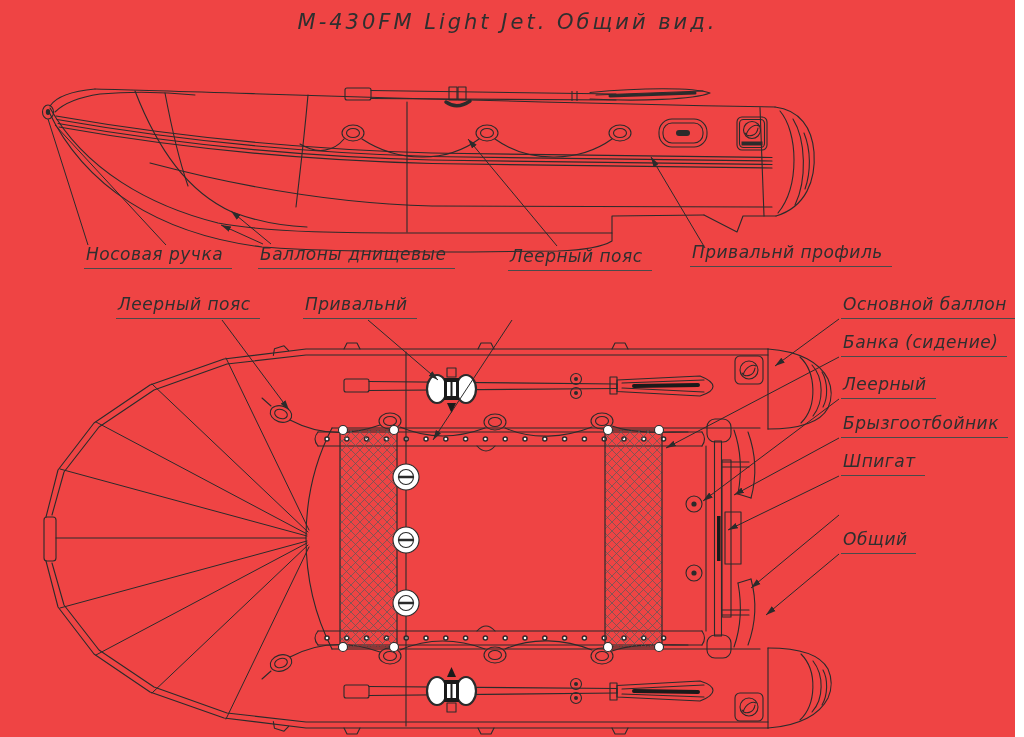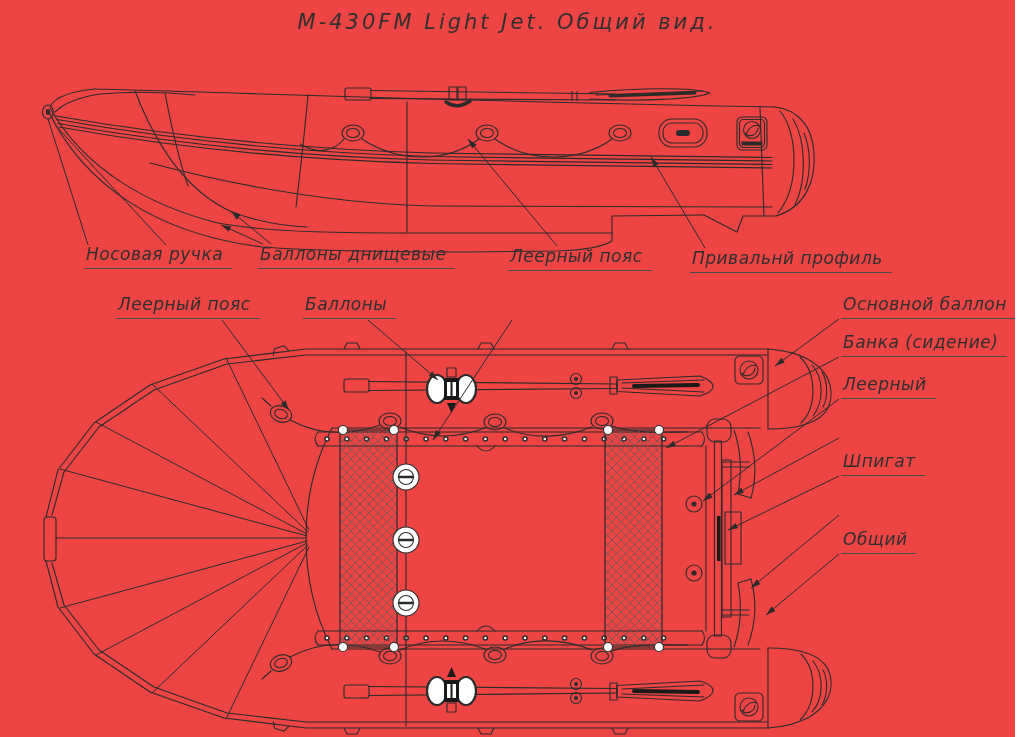--- a/index.html
+++ b/index.html
@@ -339,24 +339,25 @@
     <line x1="839" y1="515" x2="751" y2="588" marker-end="url(#arr)"></line>
     <line x1="839" y1="554" x2="766" y2="615" marker-end="url(#arr)"></line>
   </g>
 </svg>
 
 <div class="title">М-430FM Light Jet. Общий вид.</div>
 
 <div class="lbl" style="left:84px;top:245px">Носовая ручка</div>
 <div class="lbl" style="left:258px;top:245px">Баллоны днищевые</div>
 <div class="lbl" style="left:508px;top:247px">Леерный пояс</div>
-<div class="lbl" style="left:690px;top:249px">Привальнй профиль</div>
+<div class="lbl" style="left:690px;top:243px">Привальнй профиль</div>
 
 <div class="lbl" style="left:116px;top:295px">Леерный пояс</div>
-<div class="lbl" style="left:303px;top:295px">Баллоны</div>
+<div class="lbl" style="left:303px;top:295px">Привальнй</div>
 
 <div class="lbl" style="left:841px;top:333px">Банка (сидение)</div>
 <div class="lbl" style="left:841px;top:295px">Основной баллон</div>
 <div class="lbl" style="left:841px;top:375px">Леерный</div>
+<div class="lbl" style="left:841px;top:414px">Брызгоотбойник</div>
 <div class="lbl" style="left:841px;top:452px">Шпигат</div>
 <div class="lbl" style="left:841px;top:530px">Общий</div>
 
 </div>
 
 </body></html>

